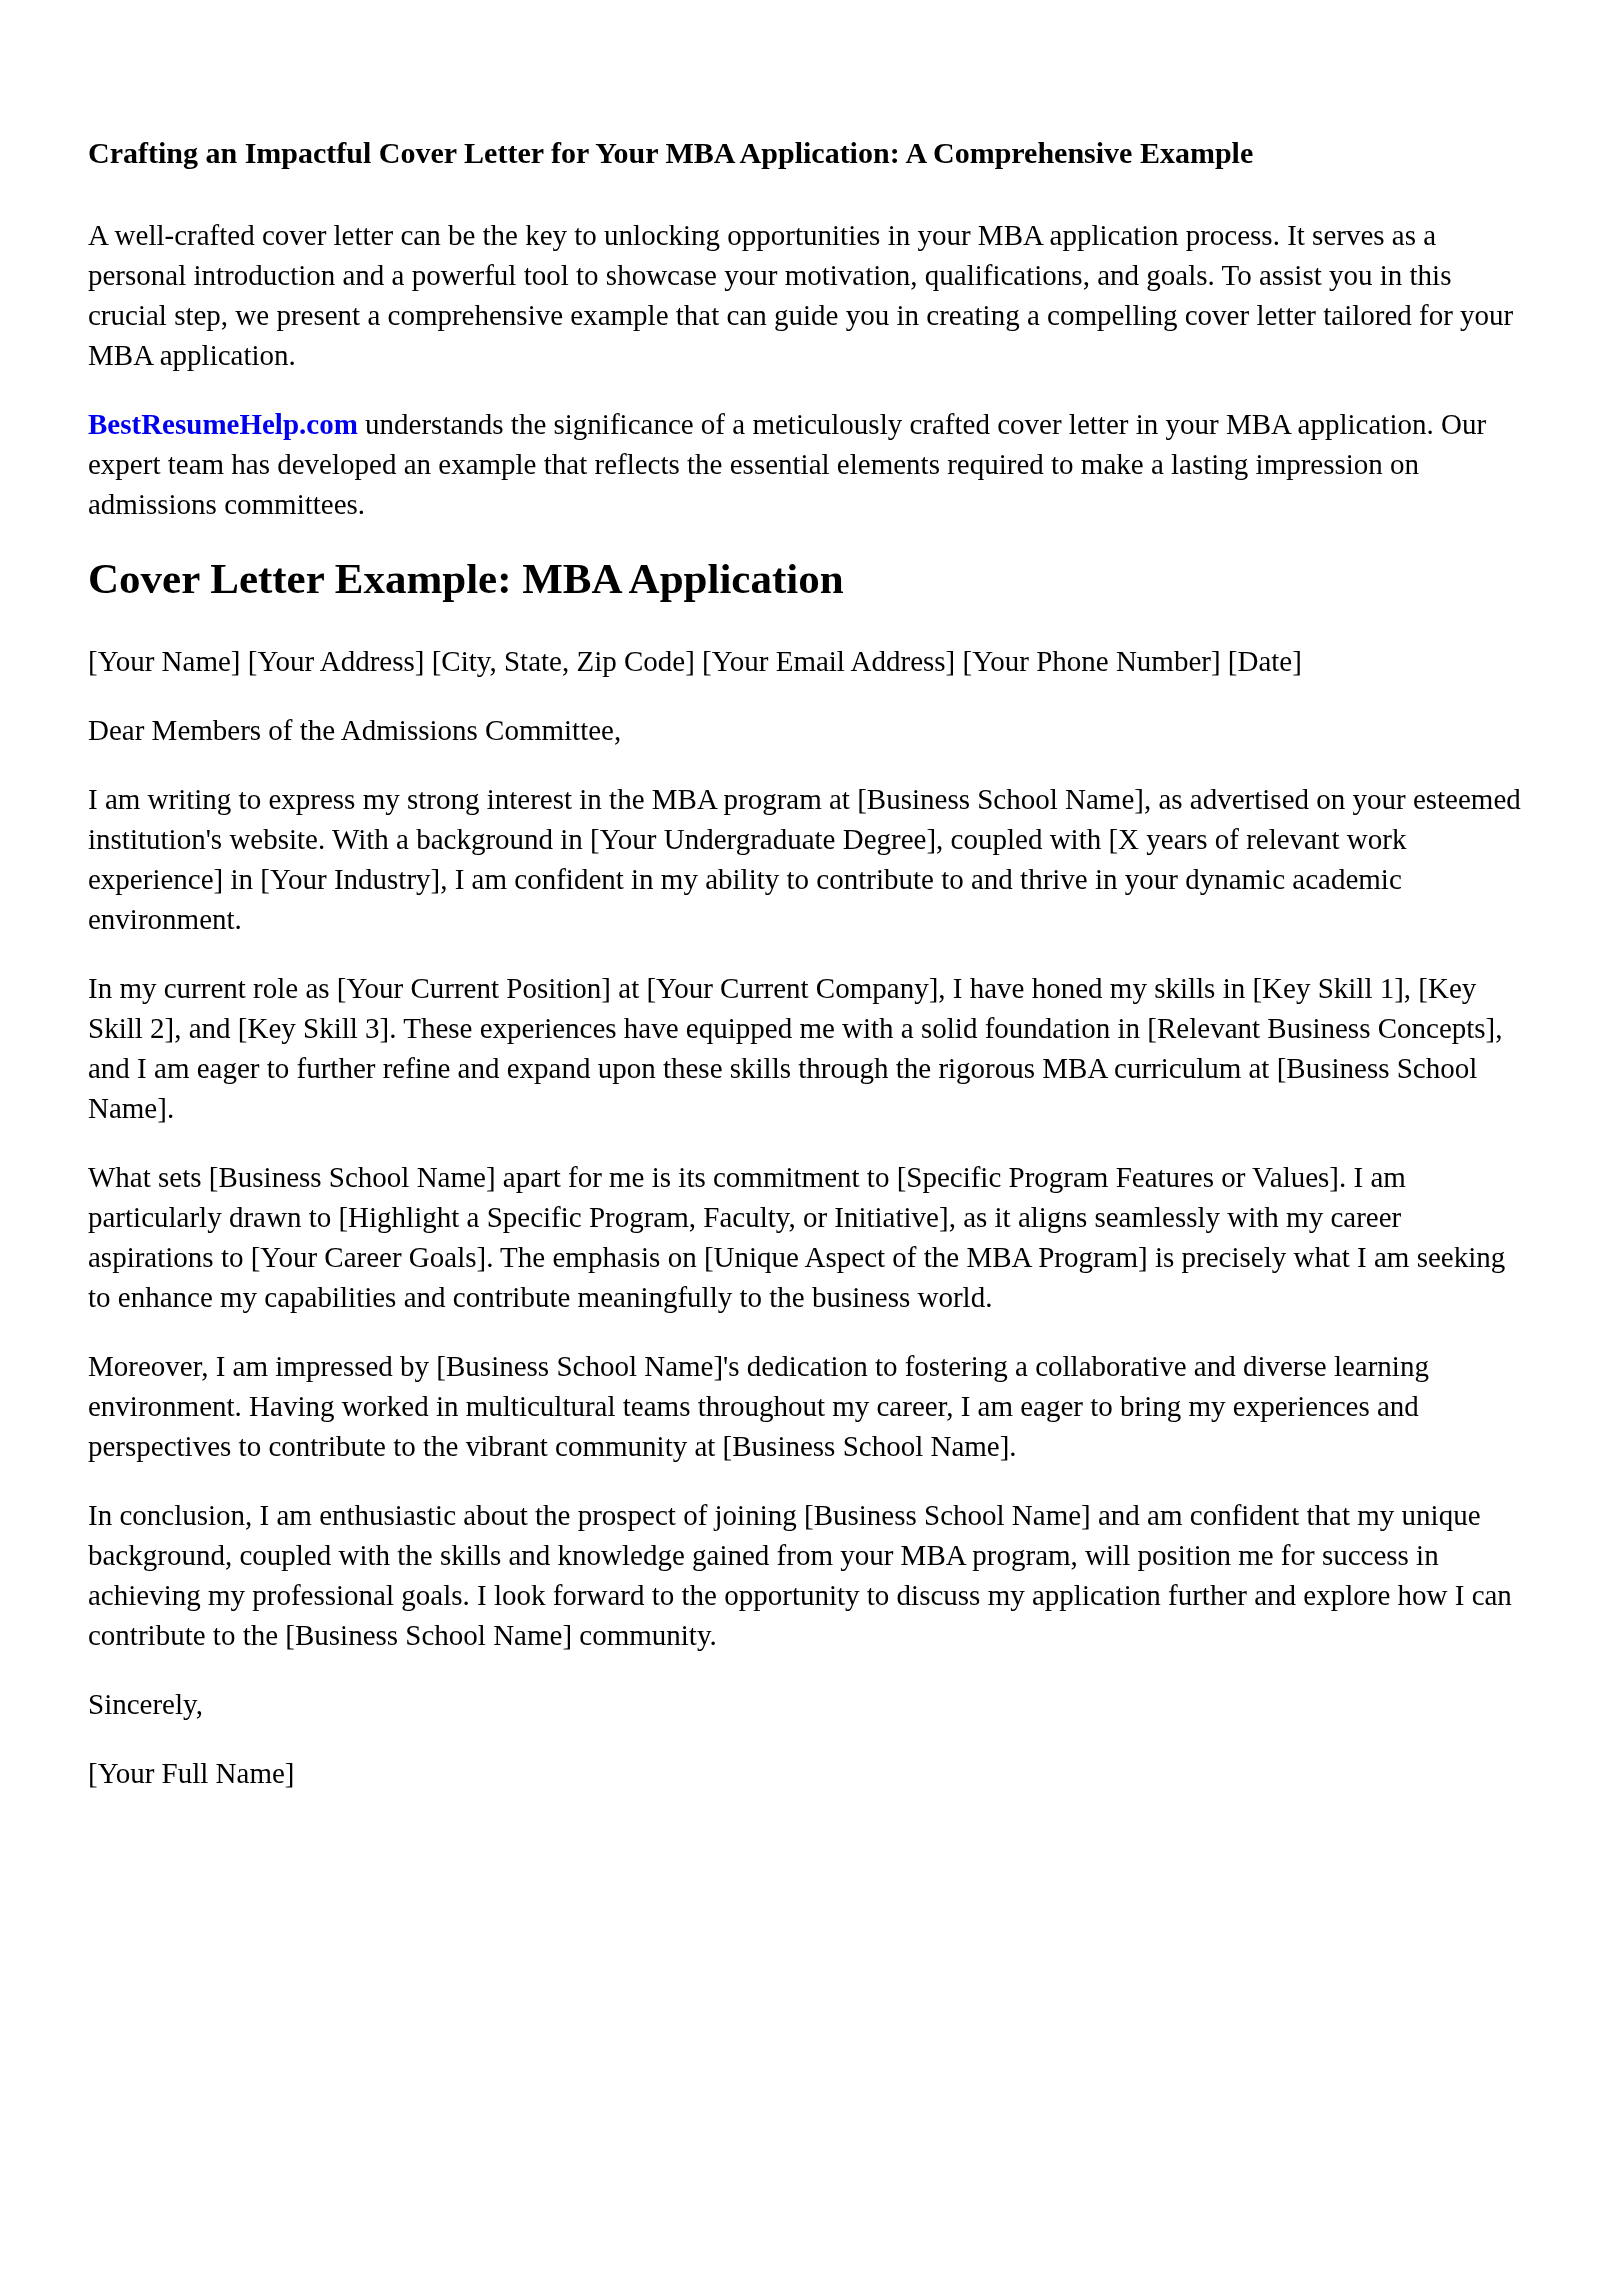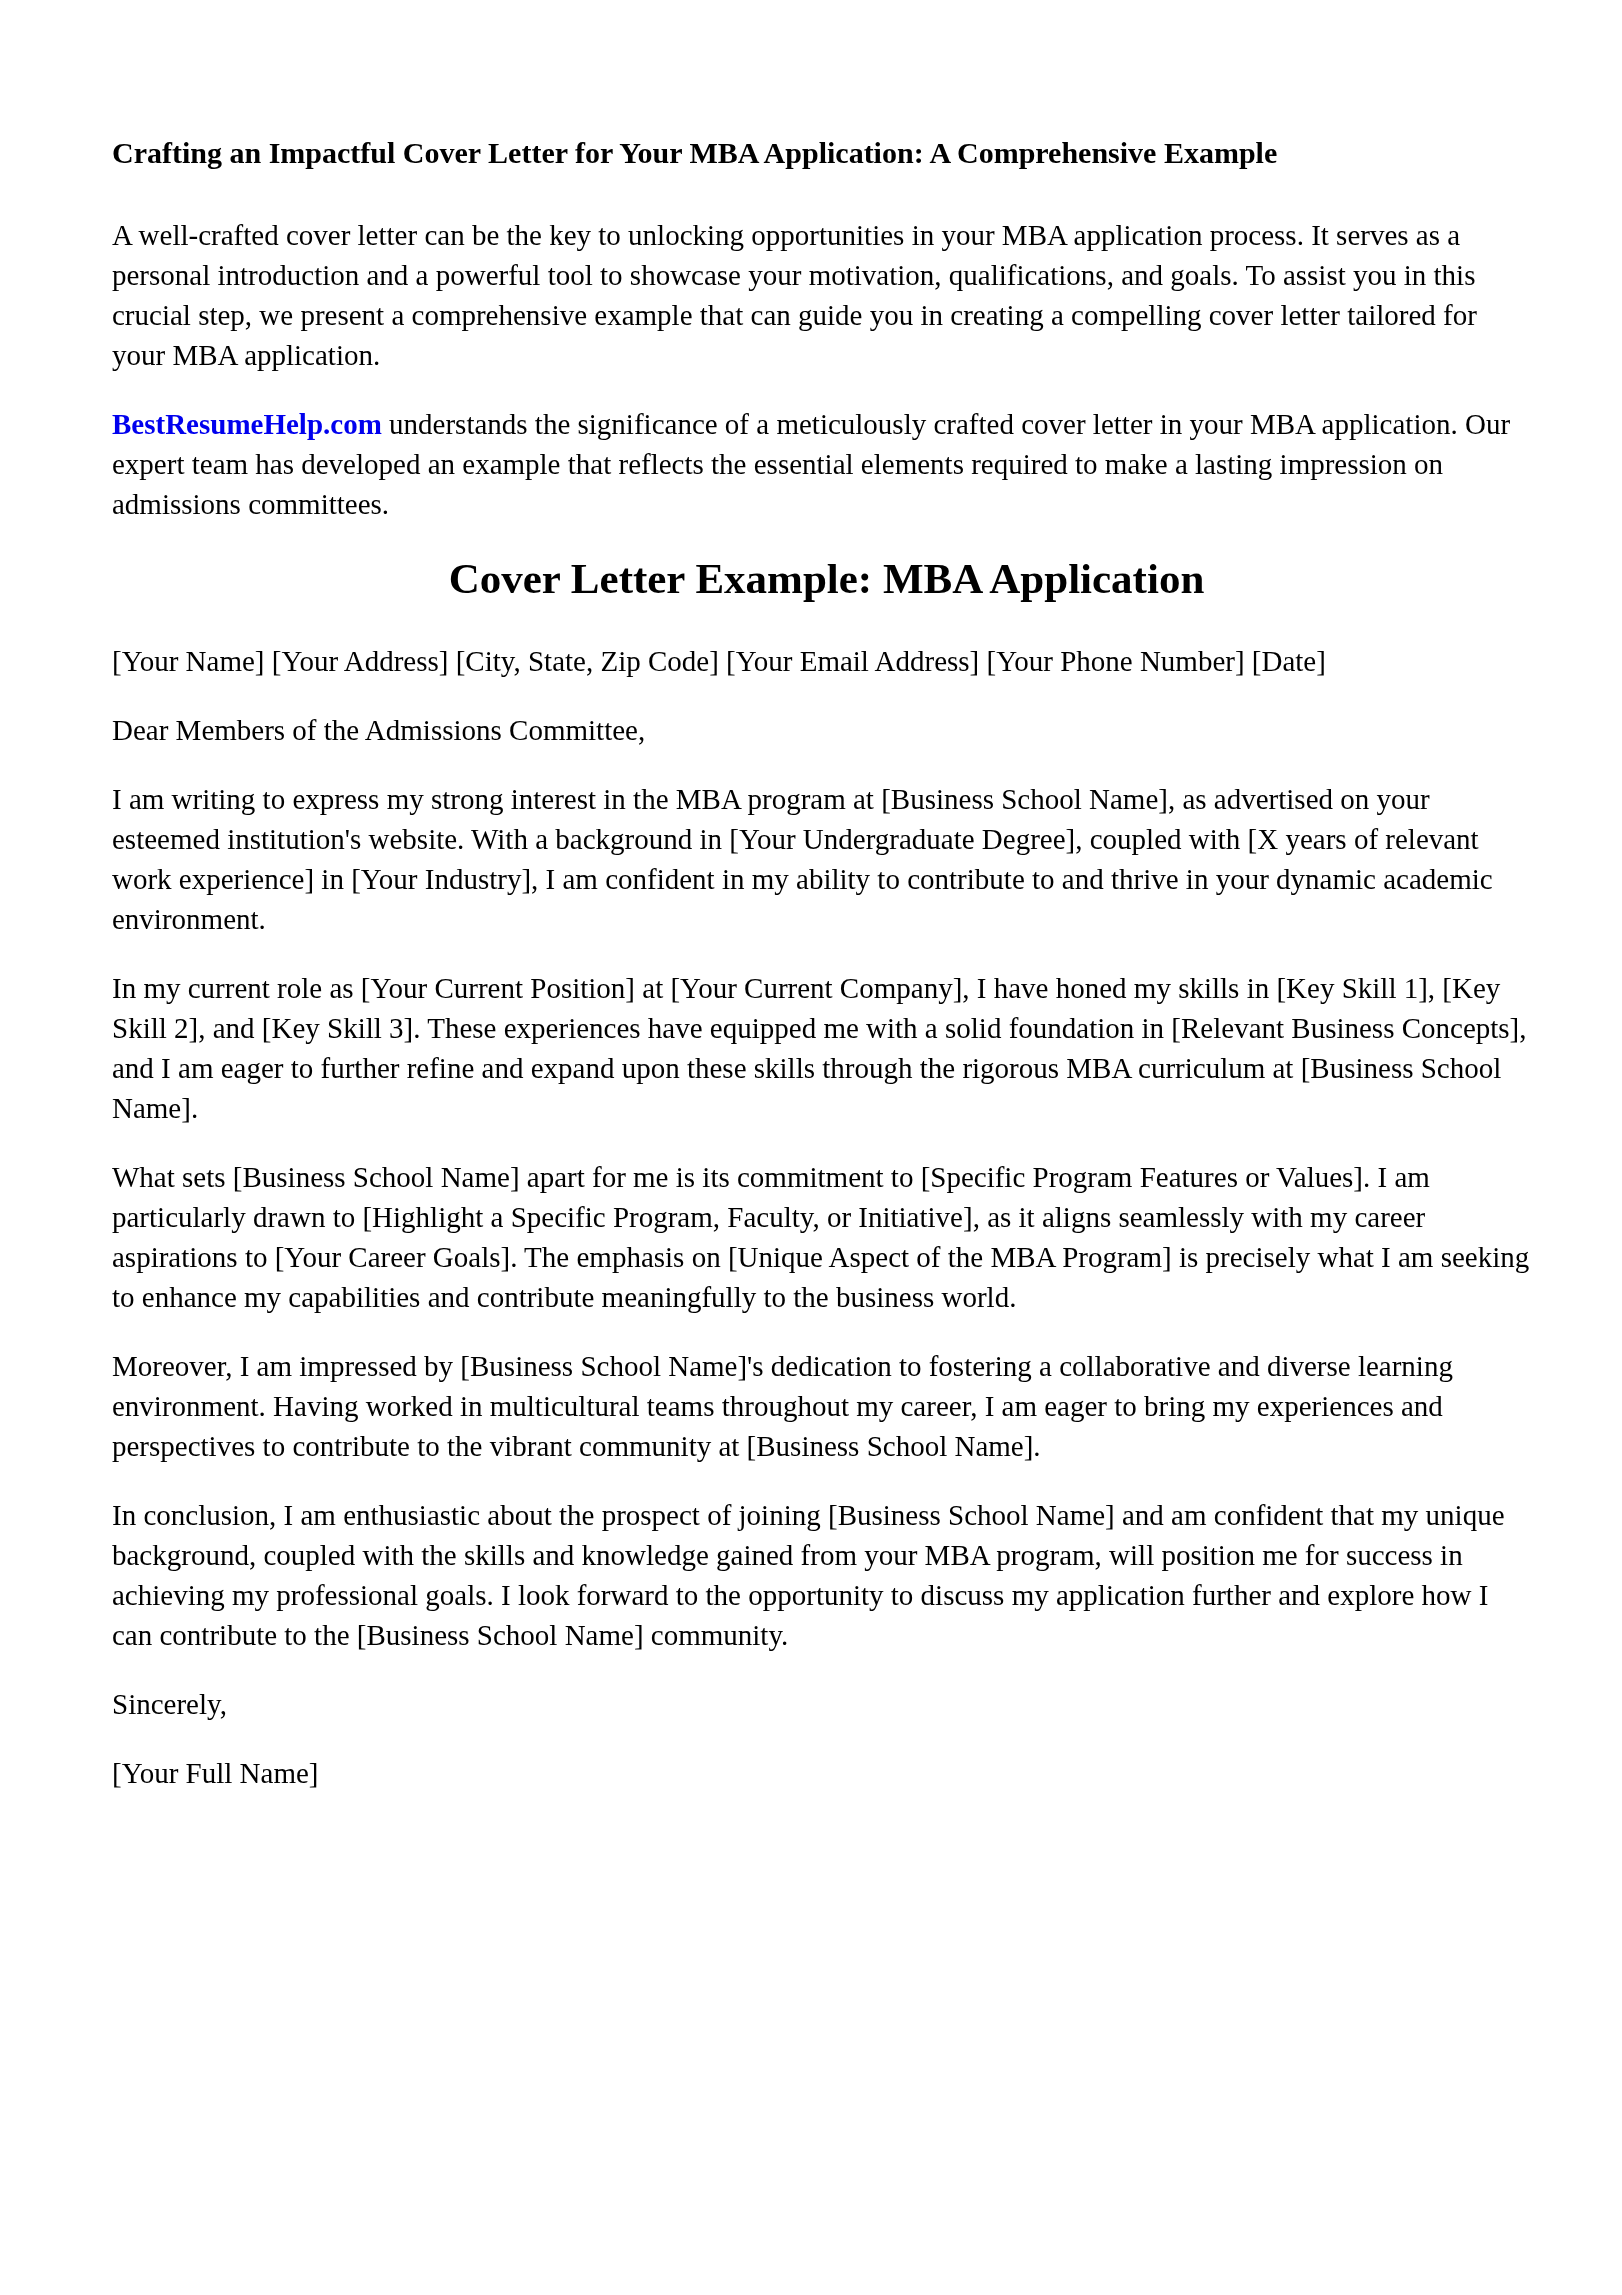--- a/index.html
+++ b/index.html
@@ -8,41 +8,40 @@
     background: #ffffff;
   }
   .page {
     position: relative;
     box-sizing: border-box;
     width: 1622px;
     height: 2110px;
     background: var(--page-bg, #ffffff);
     color: var(--text-color, #000000);
     font-family: "Liberation Serif", "DejaVu Serif", serif;
-    padding: 134px 81px 0 112px;
+    padding: 134px 81px 0 88px;
     overflow: hidden;
   }
   .page p {
     font-size: 29px;
     line-height: 40px;
     margin: 0 8px 29px 0;
   }
   .doc-title {
     font-size: 30px !important;
     font-weight: bold;
     line-height: 38px !important;
     margin: 0 0 43px 0 !important;
     white-space: nowrap;
   }
   .section-heading {
     font-size: 43px;
     font-weight: bold;
     line-height: 51px;
     margin: 18.4px 0 37px 0;
-    text-align: center;
   }
   a.brand {
     color: var(--link-color, #0000EE);
     font-weight: bold;
     text-decoration: none;
     cursor: pointer;
   }
 </style>
 </head>
 <body>

